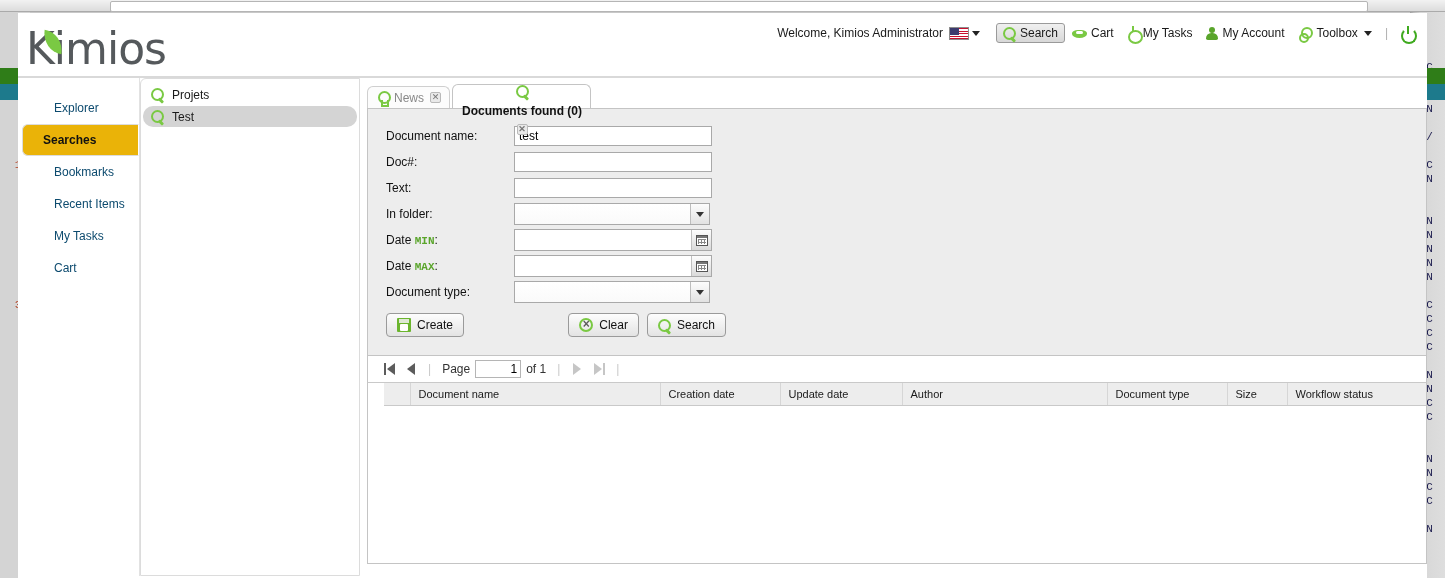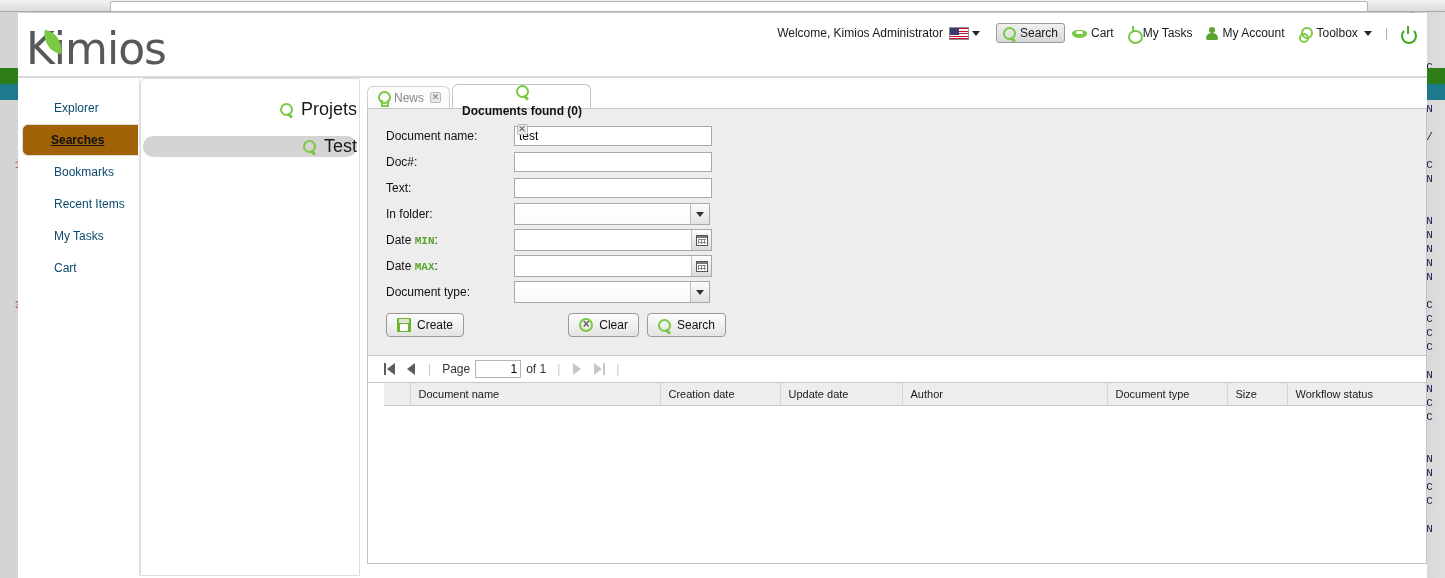--- a/index.html
+++ b/index.html
@@ -235,50 +235,49 @@
     display: flex; align-items: center;
     padding-left: 36px;
     font-size: 12px;
     color: #0c4a6e;
     cursor: pointer;
     user-select: none;
   }
   .nav-item.active {
     color: #111;
     font-weight: bold;
-    background: #a16207;
+    background: #eab308;
     border: 1px solid #dcdcdc;
     border-right: 1px solid #ffffff;
     border-radius: 6px 0 0 6px;
     margin-left: 4px;
-    padding-left: 28px;
-    position: relative; z-index: 2; text-decoration: underline;
+    padding-left: 20px;
+    position: relative; z-index: 2;
   }
 
   
   #searchlist {
     width: 220px;
     flex: none;
     background: #ffffff;
     border: 1px solid #dcdcdc;
     border-top-left-radius: 6px;
     border-bottom-left-radius: 0;
     margin-top: 0;
     padding-top: 4px;
   }
   .search-item {
     height: 21px;
     display: flex; align-items: center; gap: 8px;
     padding-left: 8px;
-    font-size: 18px;
+    font-size: 12px;
     color: #1a1a1a;
     cursor: pointer;
     border-radius: 10px;
-    margin: 16px 2px;
-    justify-content: flex-end;
+    margin: 1px 2px;
   }
   .search-item.selected { background: #d4d4d4; }
 
   
   #main {
     flex: 1;
     position: relative;
     background: #ffffff;
     padding-left: 3px;
   }

